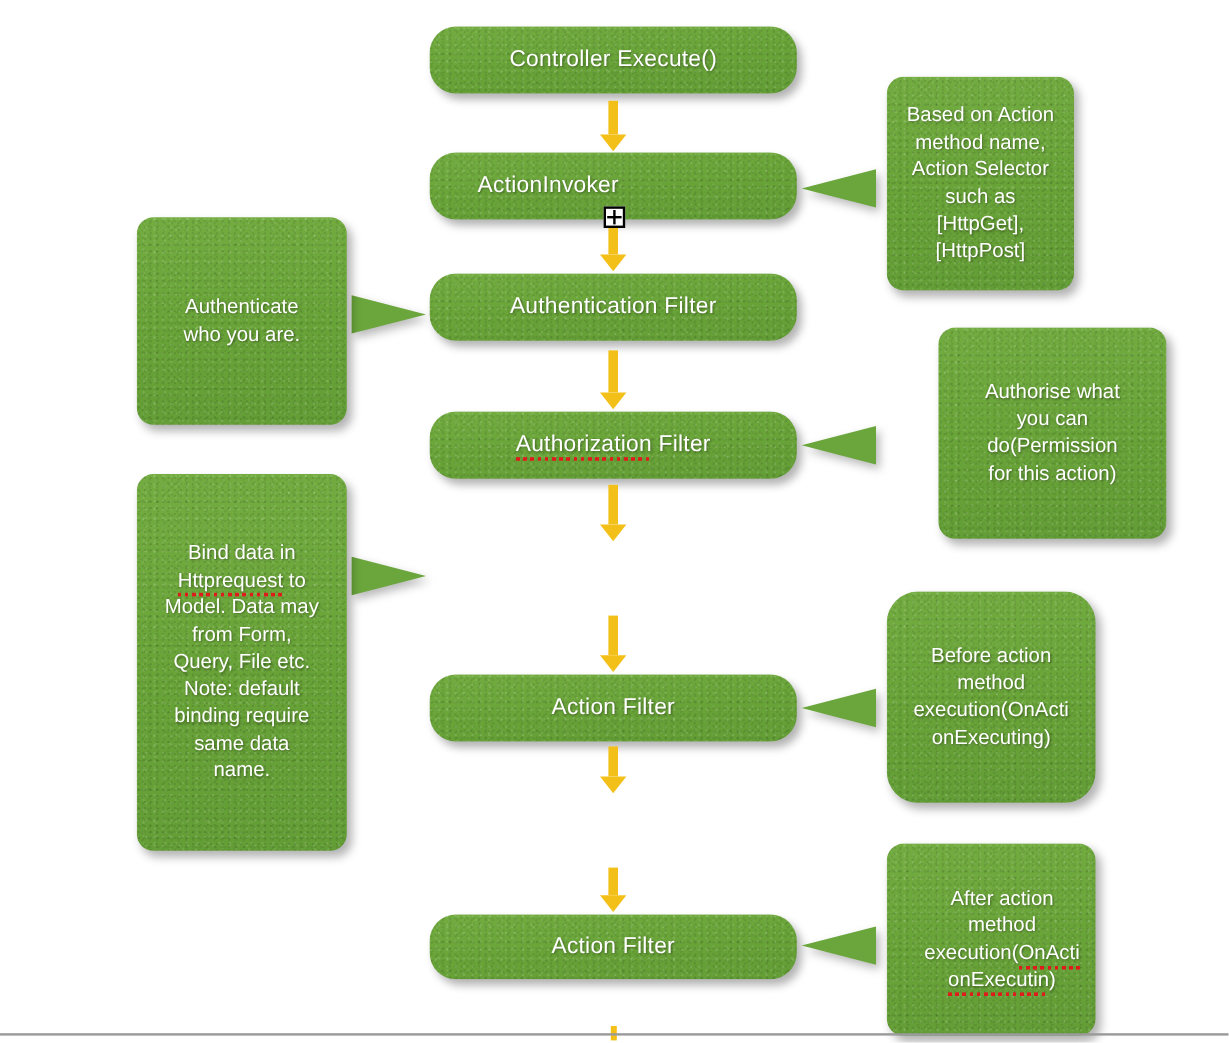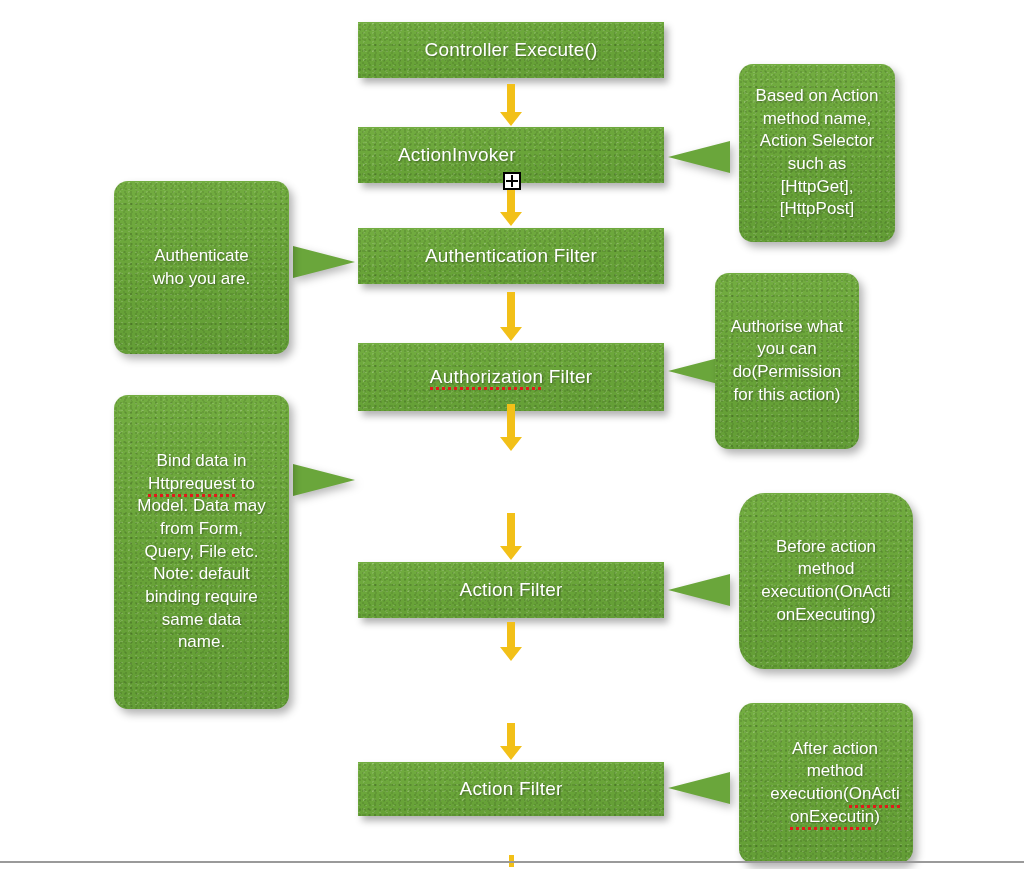--- a/index.html
+++ b/index.html
@@ -24,20 +24,21 @@
     background-color: #6aa63b;
     background-image:
       radial-gradient(circle at 12% 22%, rgba(255,255,255,0.14) 0 1px, transparent 1px),
       radial-gradient(circle at 38% 64%, rgba(0,0,0,0.10) 0 1px, transparent 1px),
       radial-gradient(circle at 66% 18%, rgba(255,255,255,0.12) 0 1px, transparent 1px),
       radial-gradient(circle at 84% 78%, rgba(0,0,0,0.09) 0 1px, transparent 1px),
       radial-gradient(circle at 52% 42%, rgba(255,255,255,0.10) 0 1px, transparent 1px),
       radial-gradient(circle at 24% 88%, rgba(0,0,0,0.08) 0 1px, transparent 1px),
       linear-gradient(175deg, #73ad41 0%, #68a338 55%, #639d36 100%);
     background-size: 7px 7px, 5px 5px, 9px 9px, 6px 6px, 11px 11px, 8px 8px, 100% 100%;
+    border-radius: 22px;
   }
 
   
   .flow-box {
     position: absolute;
     display: flex;
     align-items: center;
     justify-content: center;
     box-shadow: 4px 5px 7px rgba(0,0,0,0.30);
     box-sizing: border-box;
@@ -169,21 +170,21 @@
 
   <div class="flow-box green split" style="left:358px; top:127px; width:306px; height:56px;">
     <span class="label">Action</span>
     <span class="label">Invoker</span>
   </div>
 
   <div class="flow-box green" style="left:358px; top:228px; width:306px; height:56px;">
     <span class="label">Authentication Filter</span>
   </div>
 
-  <div class="flow-box green" style="left:358px; top:343px; width:306px; height:68px;">
+  <div class="flow-box green" style="left:358px; top:343px; width:306px; height:56px;">
     <span class="label"><span class="squiggle">Authorization</span><span> Filter</span></span>
   </div>
 
 
   <div class="flow-box green" style="left:358px; top:562px; width:306px; height:56px;">
     <span class="label">Action Filter</span>
   </div>
 
 
   <div class="flow-box green" style="left:358px; top:762px; width:306px; height:54px;">
@@ -241,21 +242,21 @@
 
   <div class="callout-tail tail-right" style="left:293px; top:246px;"></div>
   <div class="callout green" style="left:114px; top:181px; width:175px; height:173px;">
     <div class="ctext">
       <span>Authenticate</span><br>
       <span>who you are.</span>
     </div>
   </div>
 
   <div class="callout-tail tail-left" style="left:668px; top:355px;"></div>
-  <div class="callout green" style="left:715px; top:273px; width:144px; height:176px;">
+  <div class="callout green" style="left:782px; top:273px; width:190px; height:176px;">
     <div class="ctext">
       <span>Authorise what</span><br>
       <span>you can</span><br>
       <span>do(Permission</span><br>
       <span>for this action)</span>
     </div>
   </div>
 
   <div class="callout-tail tail-right" style="left:293px; top:464px;"></div>
   <div class="callout green" style="left:114px; top:395px; width:175px; height:314px;">

